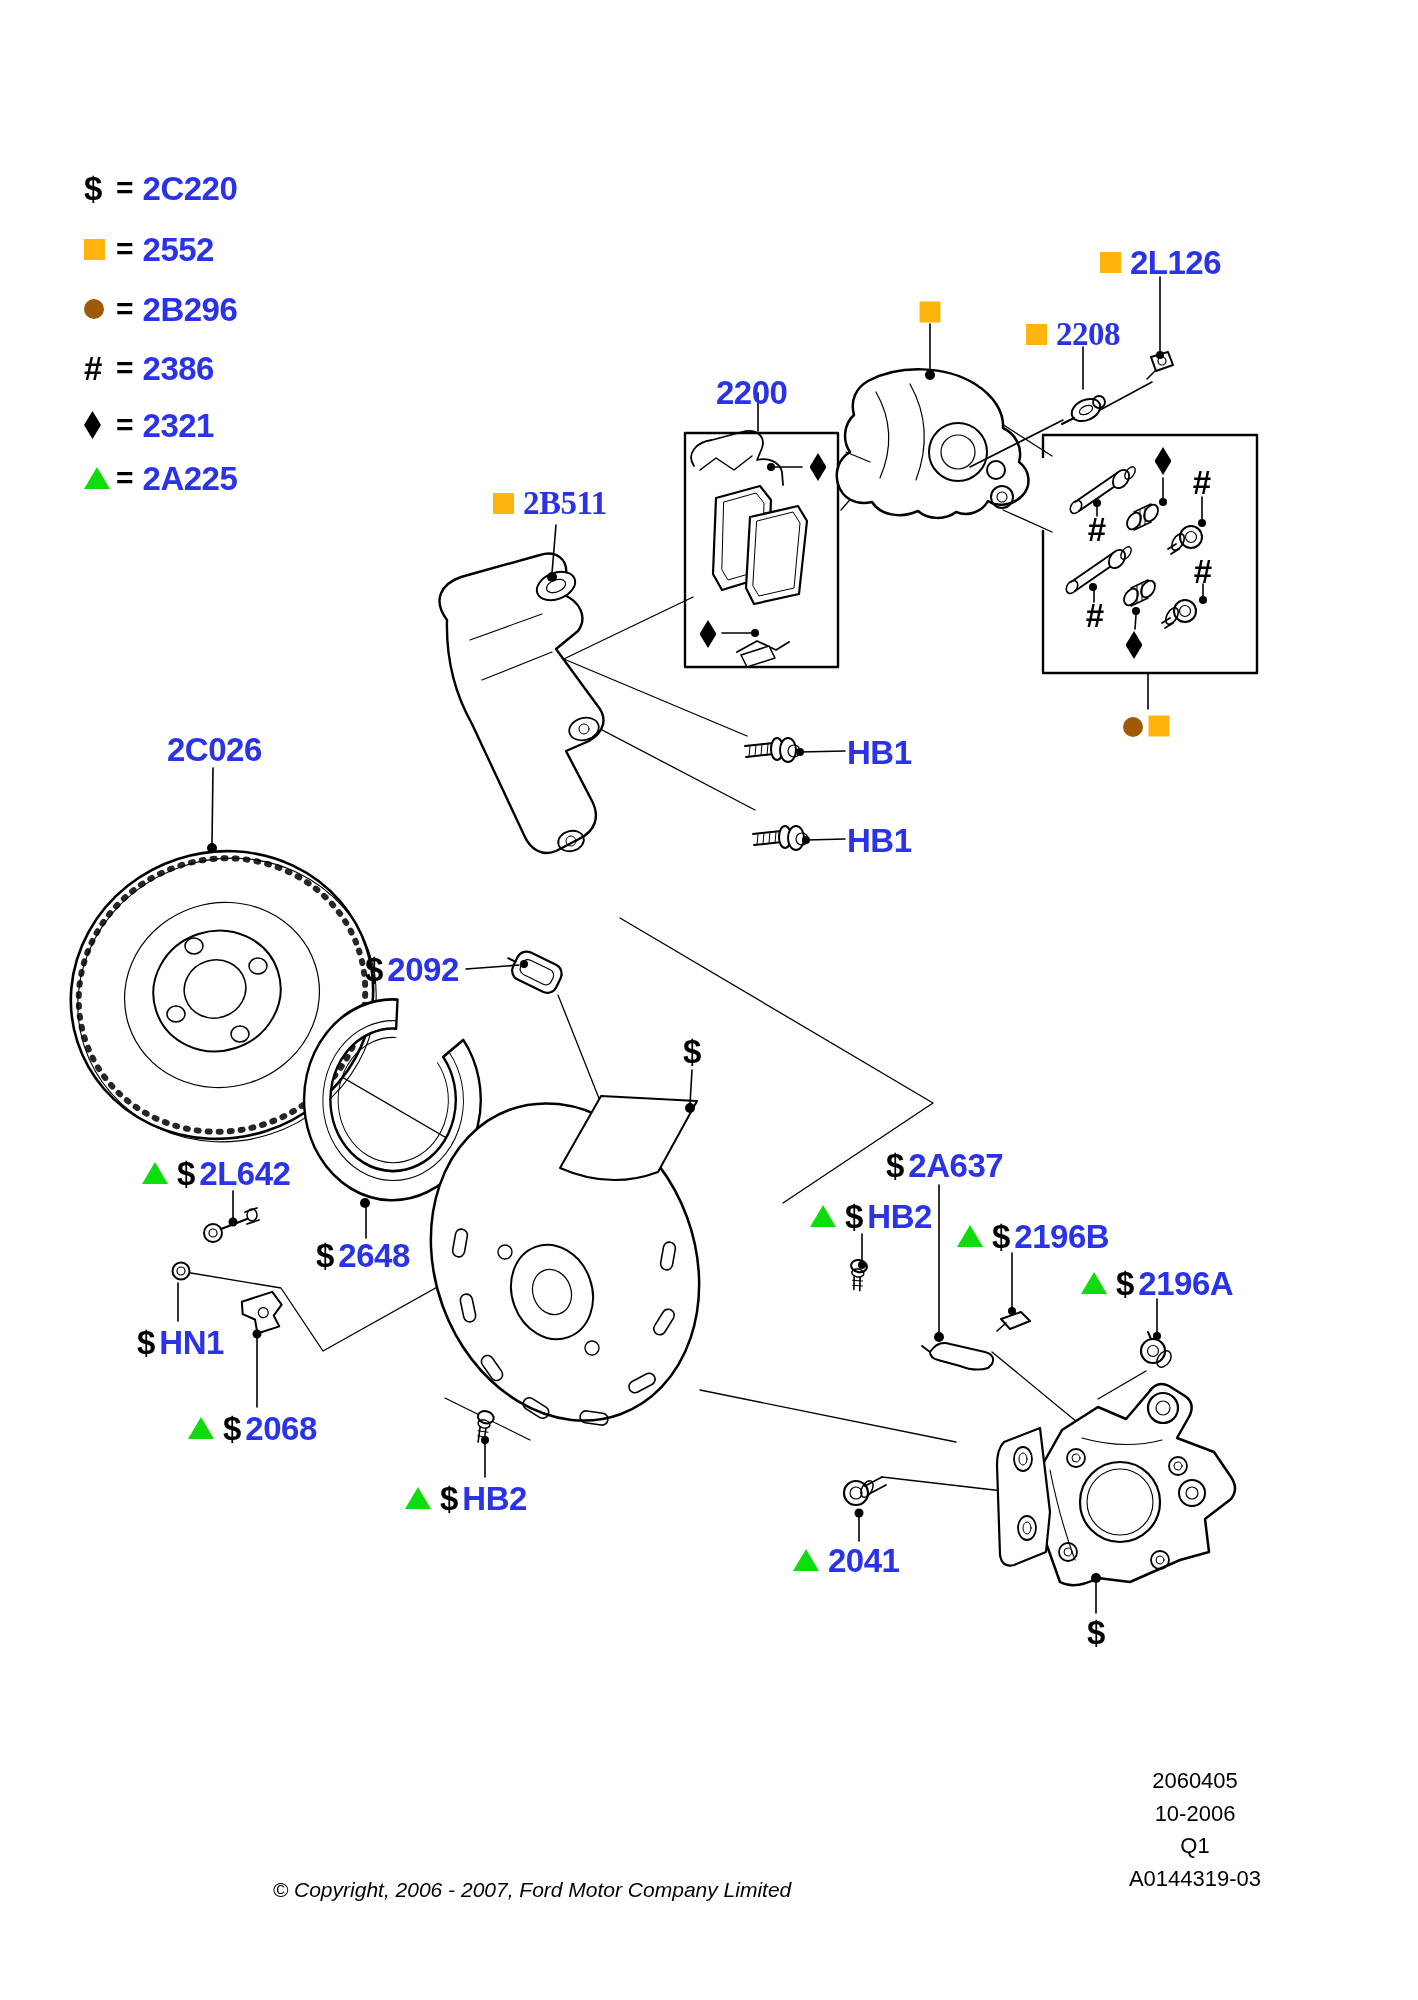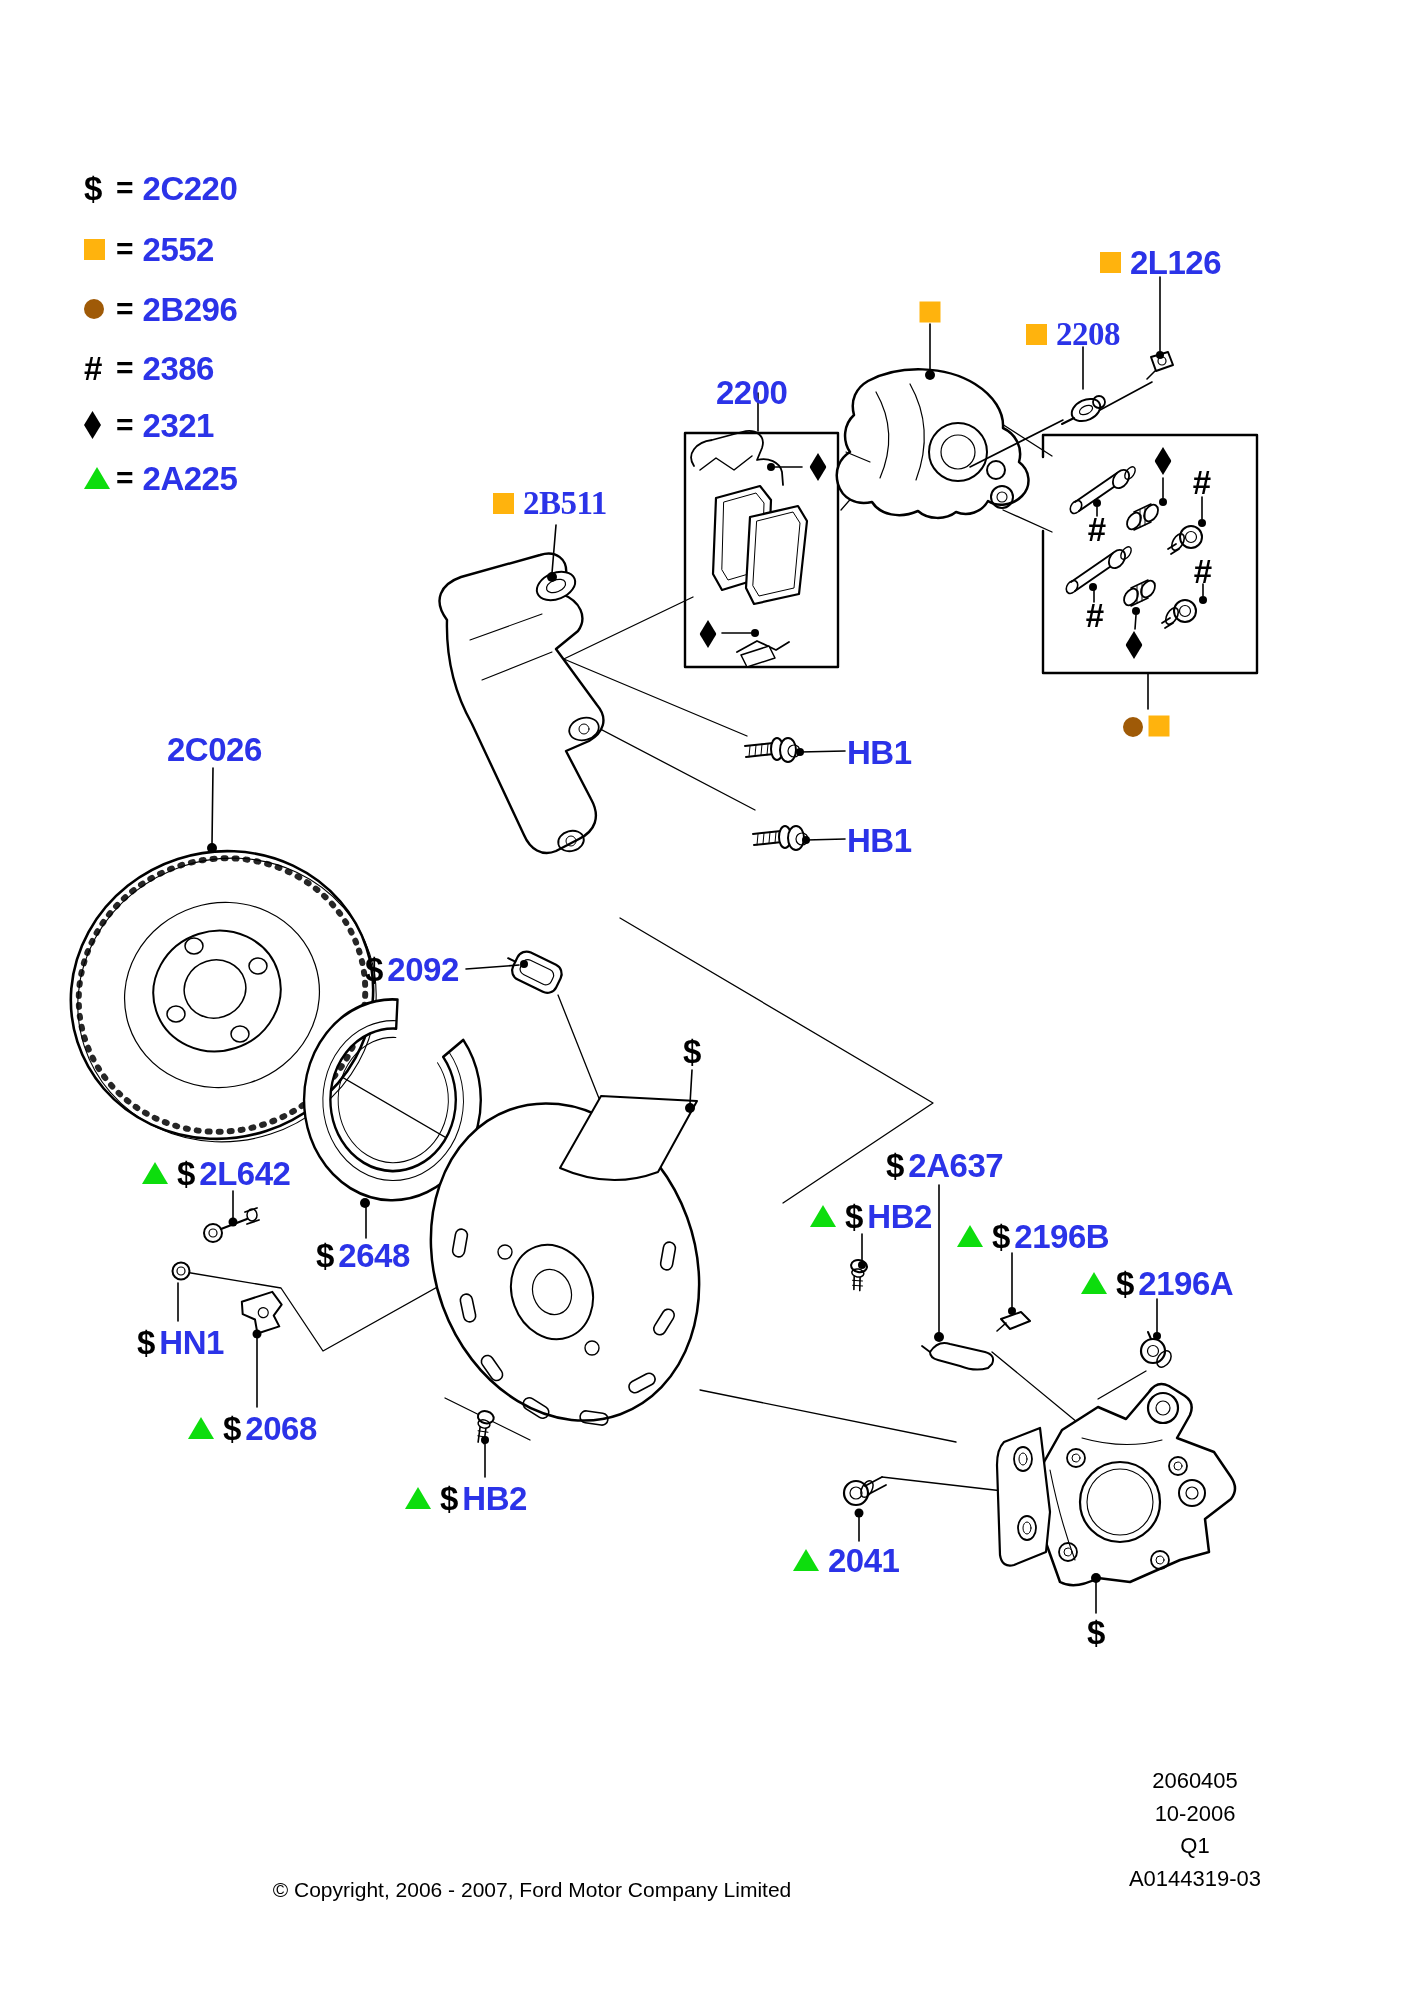--- a/index.html
+++ b/index.html
@@ -22,21 +22,21 @@
   .sym-diam{width:17px;height:28px;background:var(--ink);clip-path:polygon(50% 0,100% 50%,50% 100%,0 50%);}
   
   .legend-row{position:absolute;left:84px;display:flex;align-items:center;height:44px;}
   .legend-symcell{width:30px;display:flex;align-items:center;}
   .legend-eq{font-weight:bold;font-size:30px;line-height:1;color:var(--ink);margin:0 9px 0 2px;}
   .legend-code{font-weight:bold;font-size:33px;line-height:1;color:var(--blue);letter-spacing:-0.5px;}
   
   .fsym{position:absolute;transform:translate(-50%,-50%);display:flex;align-items:center;justify-content:center;}
   
   .copyright{position:absolute;left:252px;top:1878px;width:560px;text-align:center;
-             font-size:21px;color:#000;}
+             font-size:21px;color:#000;font-style:italic;}
   .doc-info{position:absolute;left:1095px;top:1765px;width:200px;text-align:center;
             font-size:22px;color:#000;line-height:32.5px;}
 </style>
 </head>
 <body>
 
 <div id="root">
 
   <svg id="art" width="1418" height="2000" viewBox="0 0 1418 2000" fill="none" stroke="#000" stroke-linecap="round" stroke-linejoin="round">
 

